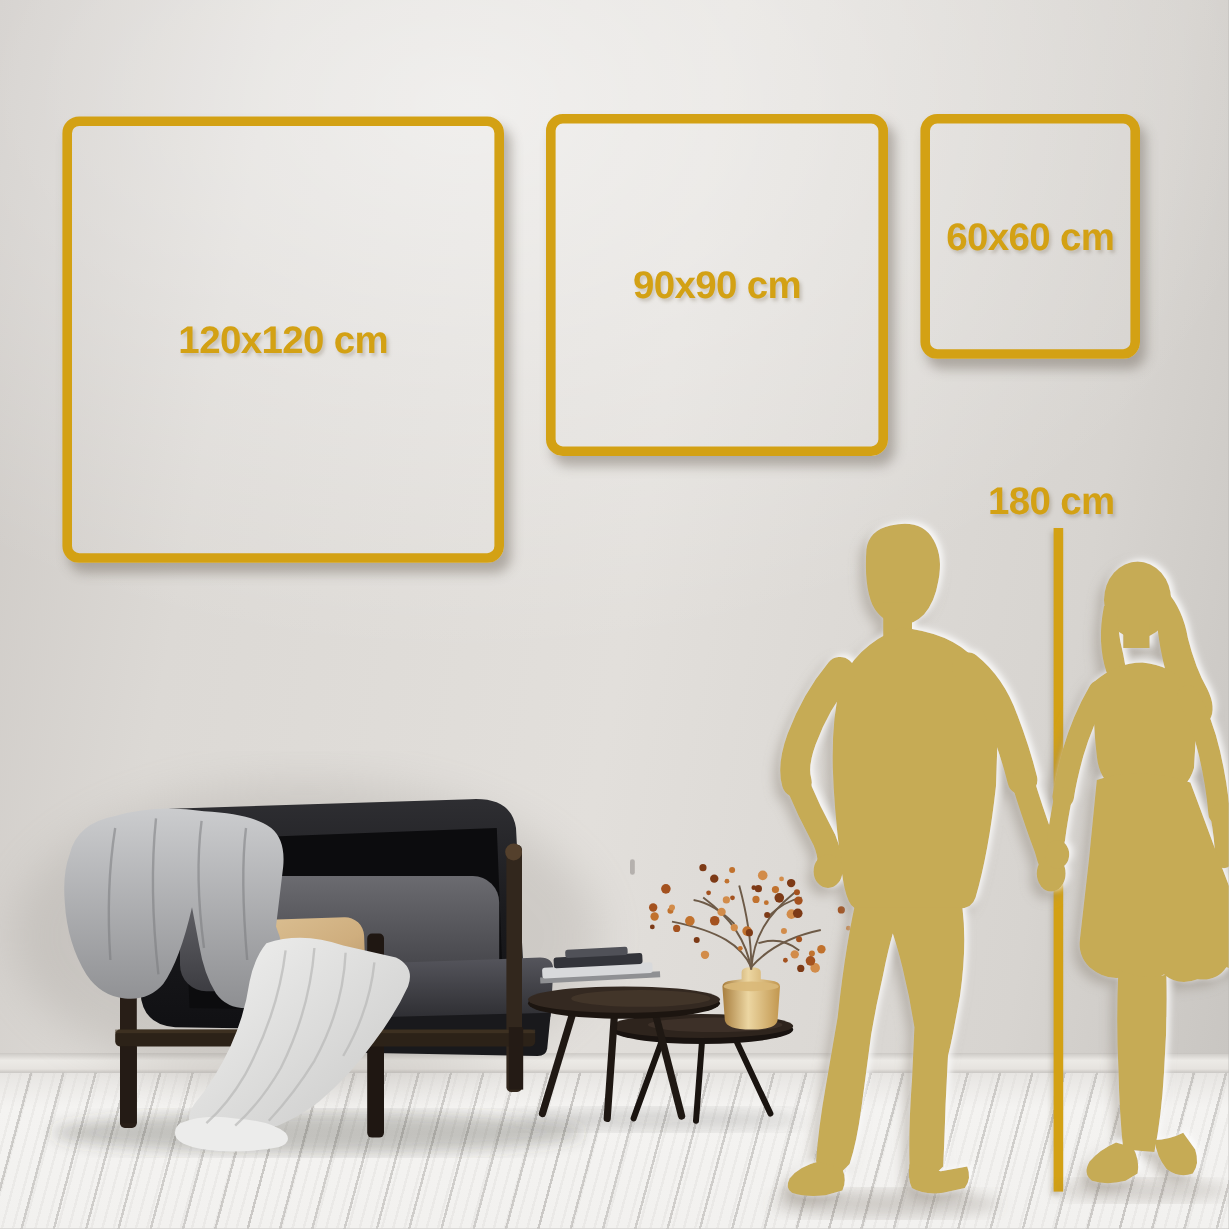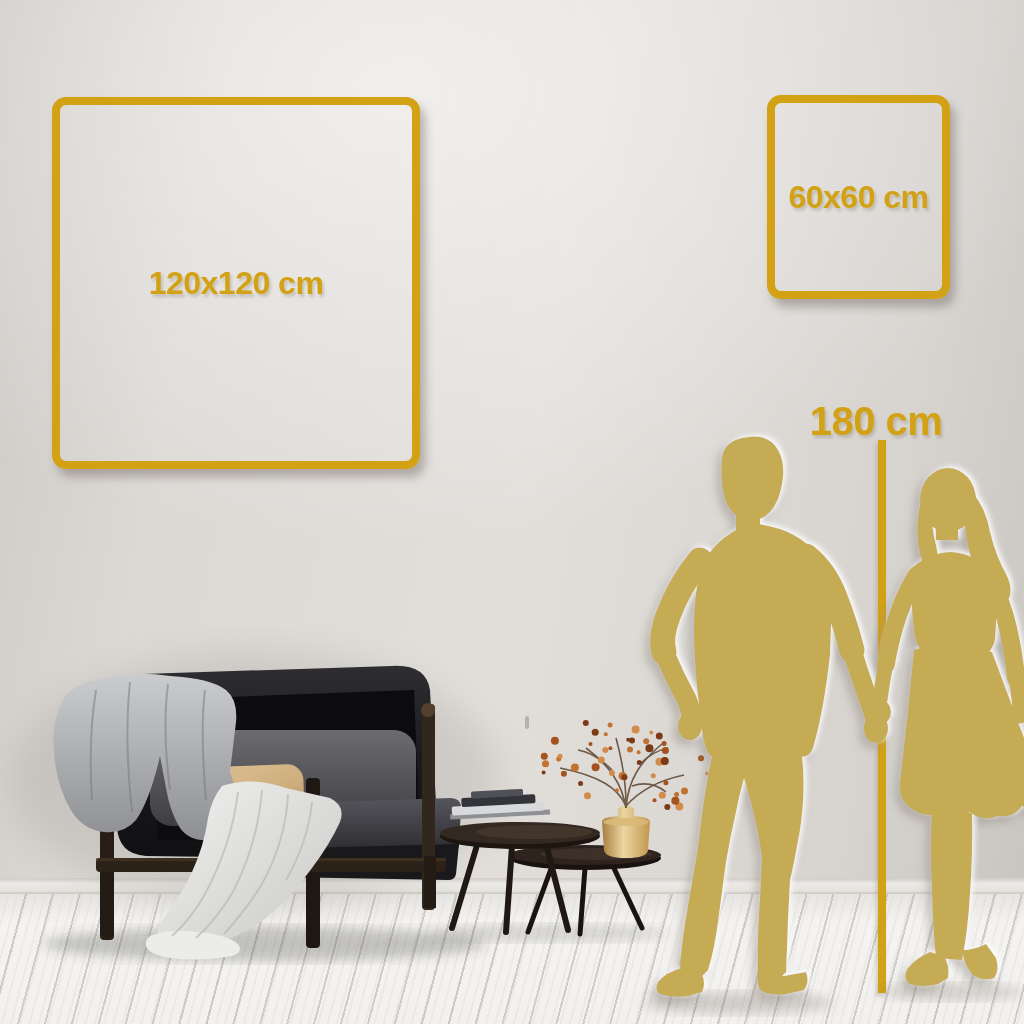--- a/index.html
+++ b/index.html
@@ -40,21 +40,21 @@
   .size-frame .size-label{
     color:var(--accent);font-weight:700;font-size:32px;letter-spacing:-.5px;
     text-shadow:2px 3px 3px rgba(125,112,90,.30);white-space:nowrap;
   }
   .f120{left:52px;top:97px;width:368px;height:372px;text-align:center;}
   .f90 {left:455px;top:95px;width:285px;height:285px;}
   .f60 {left:767px;top:95px;width:183px;height:204px;}
   
   .ruler-label{
     position:absolute;left:792px;top:399px;width:168px;text-align:center;
-    color:var(--accent);font-weight:700;font-size:40px;letter-spacing:-.5px;
+    color:var(--accent);font-weight:700;font-size:32px;letter-spacing:-.5px;
     text-shadow:2px 3px 3px rgba(125,112,90,.30);z-index:6;
   }
   .ruler-line{
     position:absolute;left:878px;top:440px;width:8px;height:553px;
     background:var(--accent);z-index:6;
     box-shadow:-2px 3px 4px rgba(135,125,105,.35);
   }
   .decor-svg{position:absolute;left:0;top:0;z-index:4;}
   .people-svg{position:absolute;left:0;top:0;z-index:7;}
 </style>
@@ -239,20 +239,23 @@
           <circle cx="667.3" cy="807.0" r="3.0" fill="#7D3A16"></circle>
           <circle cx="662.3" cy="795.3" r="3.5" fill="#D28C4A"></circle>
           <circle cx="675.4" cy="800.7" r="4.0" fill="#A4521F"></circle>
         </g>
     </g>
   </svg>
 
   <div class="size-frame f120">
     <span class="size-label">120x120 cm</span>
   </div>
+  <div class="size-frame f90">
+    <span class="size-label">90x90 cm</span>
+  </div>
   <div class="size-frame f60">
     <span class="size-label">60x60 cm</span>
   </div>
 
   <div class="ruler-label">180 cm</div>
   <div class="ruler-line"></div>
 
   <svg class="people-svg" width="1024" height="1024" viewBox="0 0 1024 1024">
     <defs>
       <filter id="silhF" x="-15%" y="-8%" width="130%" height="116%">

